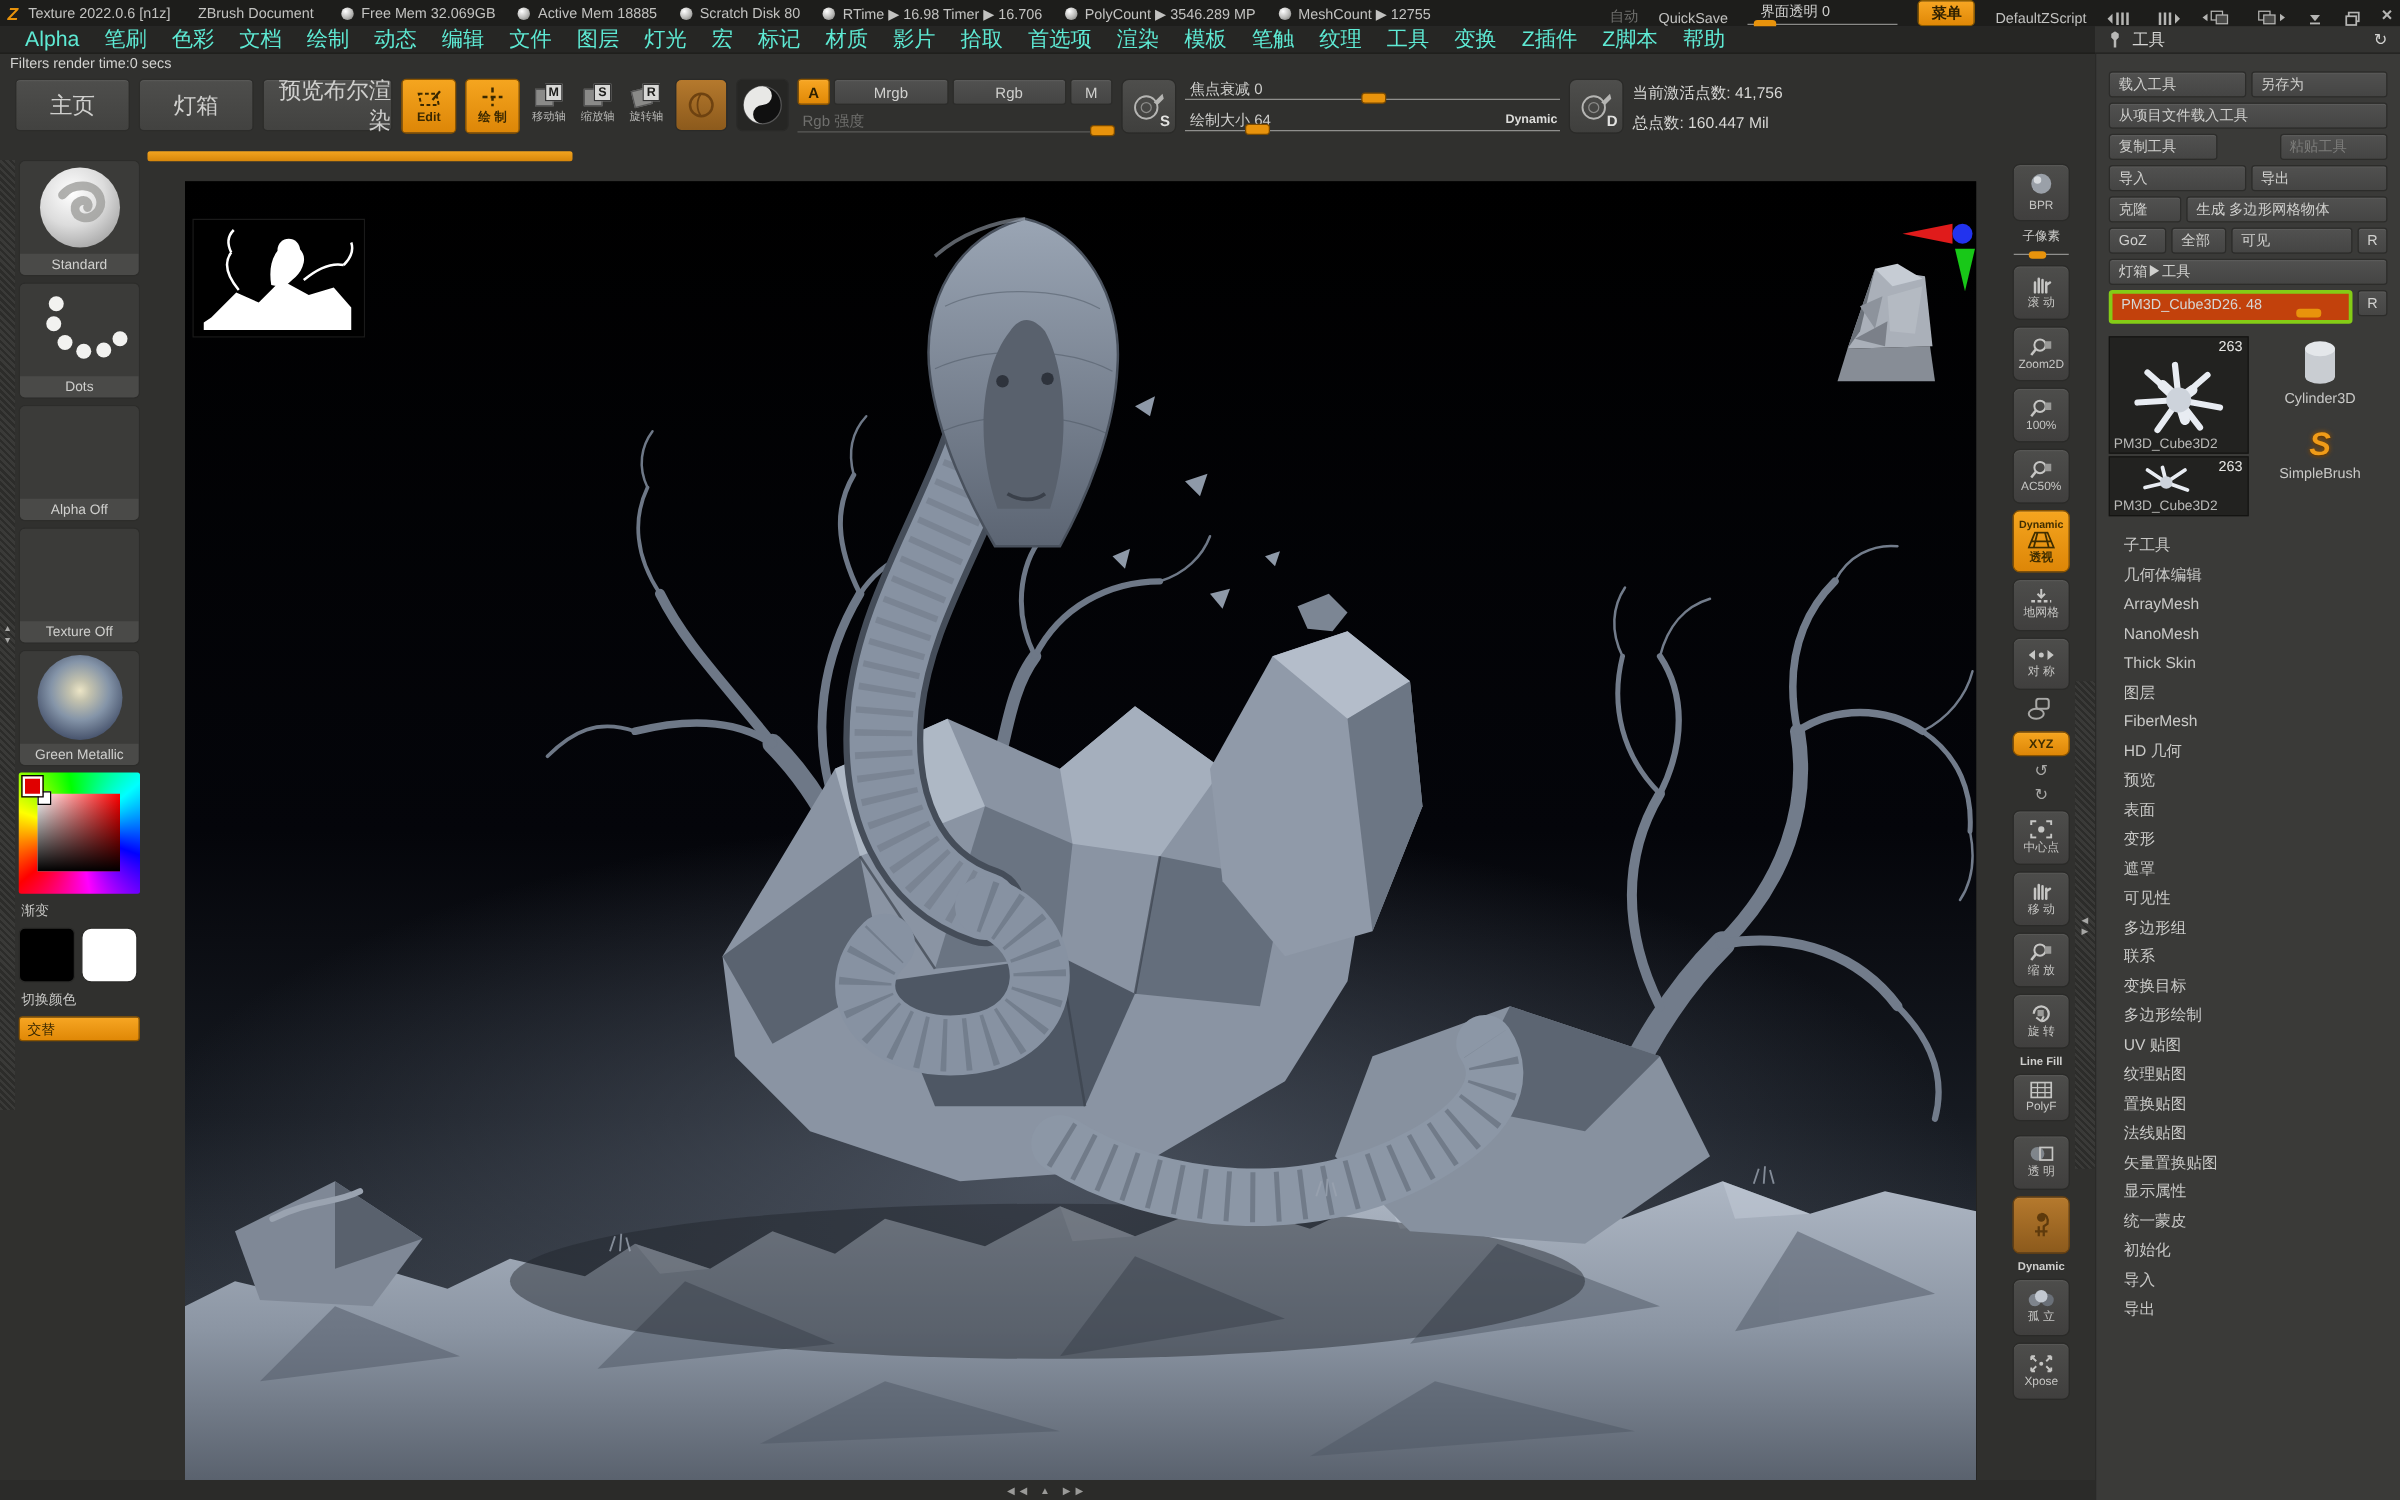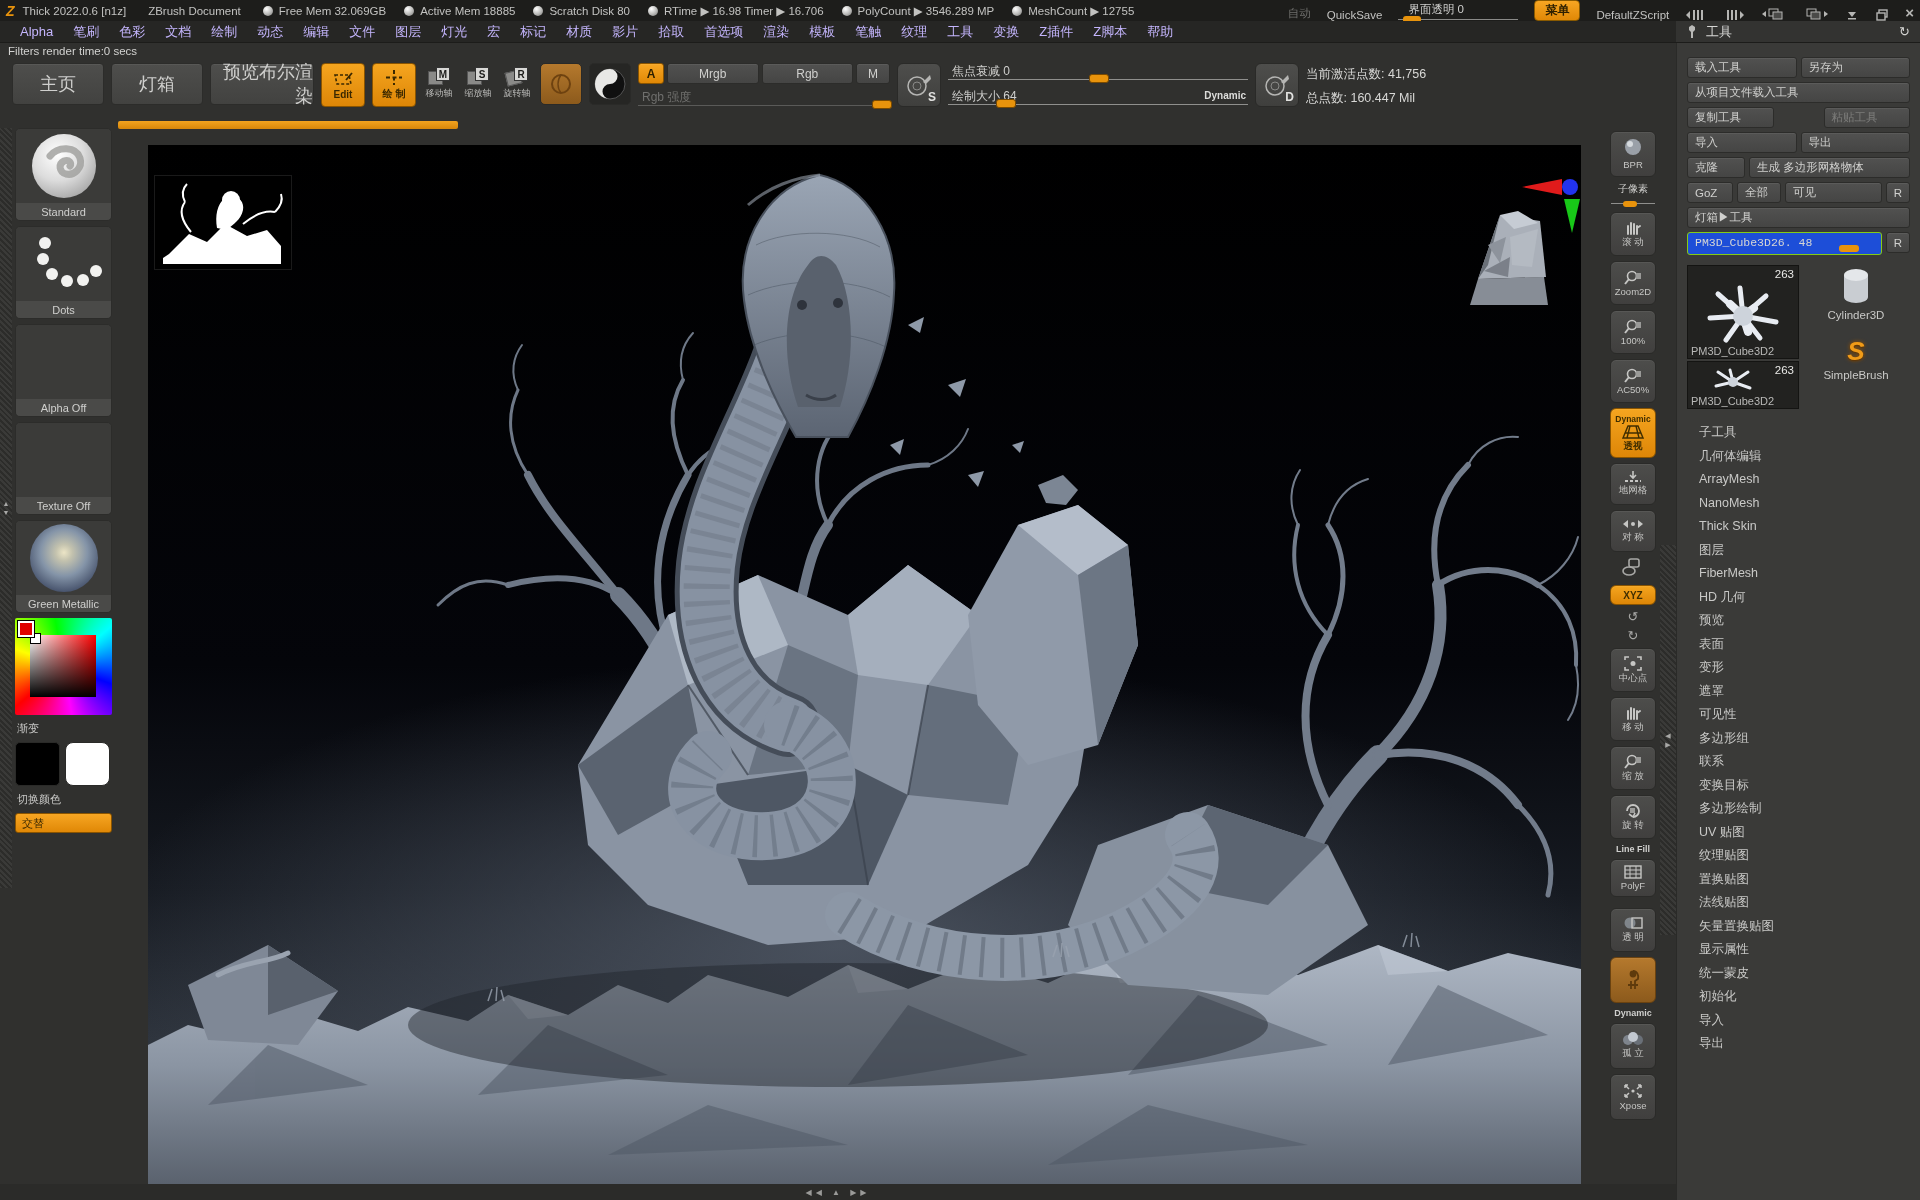--- a/index.html
+++ b/index.html
@@ -25,21 +25,21 @@
   .tb-slider .line{position:absolute;left:0;right:0;bottom:1px;height:1px;background:#8a8a88;}
   .tb-slider .hnd{position:absolute;bottom:-2px;width:18px;height:7px;border-radius:3px;background:#e8930c;}
   .menu-orange{background:linear-gradient(#f7a623,#e08806);color:#2e2000;font-weight:bold;
     padding:1px 10px;border-radius:4px;border:1px solid #8a5a00;font-size:12px;}
   .winicon{display:flex;align-items:center;color:#b5b5b3;}
   .winicon svg{display:block;}
   
   #menubar{position:absolute;left:0;top:21px;width:1920px;height:22px;background:#262624;
     display:flex;align-items:stretch;border-bottom:1px solid #1c1c1a;box-sizing:border-box;}
   #menu-items{display:flex;align-items:center;padding-left:10px;flex:1;}
-  .menu-item{padding:2px 10px;font-size:13px;color:#c4b5fd;cursor:default;}
+  .menu-item{padding:2px 10px;font-size:17px;color:#5eead4;cursor:default;}
   #panel-header{width:244px;background:#333331;display:flex;align-items:center;padding:0 10px;gap:8px;box-sizing:border-box;}
   #panel-header .ph-title{font-size:13px;color:#d6d6d4;flex:1;}
   
   #filters-line{position:absolute;left:8px;top:45px;font-size:11.5px;color:#d2d2d0;}
   
   #shelf{position:absolute;left:12px;top:63px;height:56px;display:flex;align-items:flex-start;gap:7px;}
   .bigbtn{height:42px;display:flex;align-items:center;justify-content:center;
     background:linear-gradient(#4e4e4c,#424240);border:1px solid #2c2c2a;border-radius:4px;
     box-shadow:inset 0 1px 0 rgba(255,255,255,.06);font-size:18px;color:#cfcfcd;box-sizing:border-box;text-align:right;}
   .obtile{width:42px;height:42px;border-radius:4px;background:linear-gradient(#f5a51f,#dd8607);
@@ -123,38 +123,38 @@
     background:repeating-linear-gradient(45deg,#3a3a38 0 2px,#2c2c2a 2px 4px);
     display:flex;flex-direction:column;align-items:center;justify-content:center;color:#a8a8a6;font-size:7px;gap:1px;}
   
   #tool-panel{position:absolute;left:1676px;top:43px;width:244px;height:1157px;background:#3a3a38;
     box-sizing:border-box;padding:14px 10px 0 10px;border-left:1px solid #2a2a28;}
   .prow{display:flex;gap:4px;margin-bottom:4px;}
   .pbtn{height:21px;display:flex;align-items:center;background:linear-gradient(#515150,#454544);
     border:1px solid #2c2c2a;border-radius:3px;box-shadow:inset 0 1px 0 rgba(255,255,255,.06);
     font-size:11.5px;color:#d0d0ce;box-sizing:border-box;padding:0 7px;white-space:nowrap;overflow:hidden;}
   .pbtn.dim{color:#7c7c7a;margin-left:46px;}
-  .pslider{position:relative;flex:1;height:21px;background:#1d4ed8;border:1px solid #84cc16;border-radius:3px;font-family:Liberation Mono, monospace;}
+  .pslider{position:relative;flex:1;height:21px;background:#c2410c;border:3px solid #84cc16;border-radius:3px;}
   .pslider .txt{position:absolute;left:7px;top:3px;font-size:11.5px;color:#d6d6d4;white-space:nowrap;}
   .pslider .hnd{position:absolute;right:22px;bottom:2px;width:20px;height:7px;border-radius:3px;background:#e8930c;}
   #thumbs{position:relative;height:150px;margin-top:6px;}
   .ttile{position:absolute;background:#222220;border:1px solid #141412;overflow:hidden;}
   .ttile .badge{position:absolute;right:4px;top:2px;font-size:11.5px;color:#e8e8e6;}
   .ttile .tcap{position:absolute;left:0;right:0;bottom:0;font-size:11px;color:#b9b9b7;padding:1px 3px;white-space:nowrap;overflow:hidden;}
   .tcell{position:absolute;display:flex;flex-direction:column;align-items:center;justify-content:center;font-size:11.5px;color:#c9c9c7;gap:2px;}
   .sbrush{font-size:26px;font-weight:bold;color:#f09b18;text-shadow:0 1px 2px #5a3000, 0 0 4px #a85f00;font-style:italic;}
   #subpalettes{margin-top:10px;}
   .subpal{height:23.5px;line-height:23.5px;font-size:12.5px;color:#c9c9c7;padding-left:12px;white-space:nowrap;}
 </style>
 </head>
 <body>
 
 <div id="titlebar">
   <span class="zlogo">Z</span>
-  <span class="ttl">Thick 2022.0.6 [n1z]</span>
+  <span class="ttl">Texture 2022.0.6 [n1z]</span>
   <span class="ttl">ZBrush Document</span>
   <div class="statwrap">
       <div class="stat">
       <span class="dot"></span>
       <span>Free Mem 32.069GB</span>
     </div>
       <div class="stat">
       <span class="dot"></span>
       <span>Active Mem 18885</span>
     </div>

